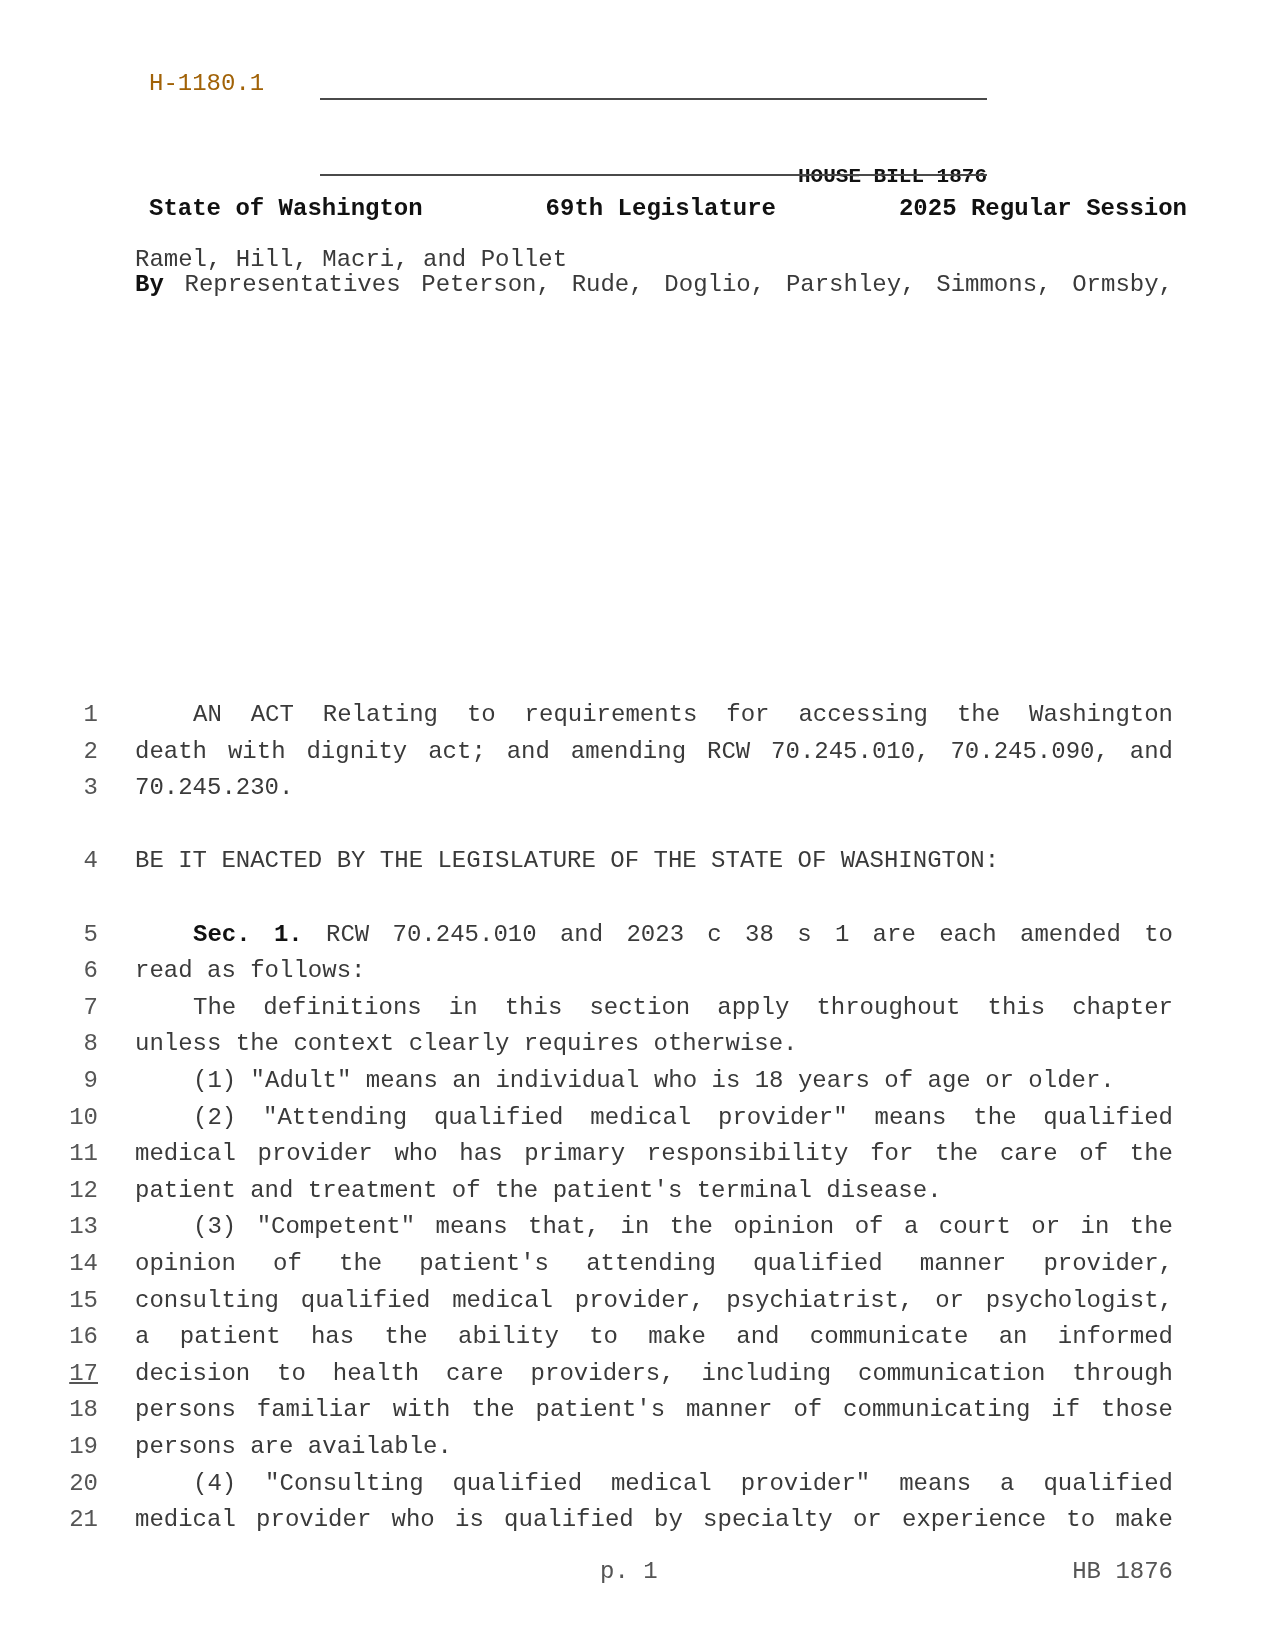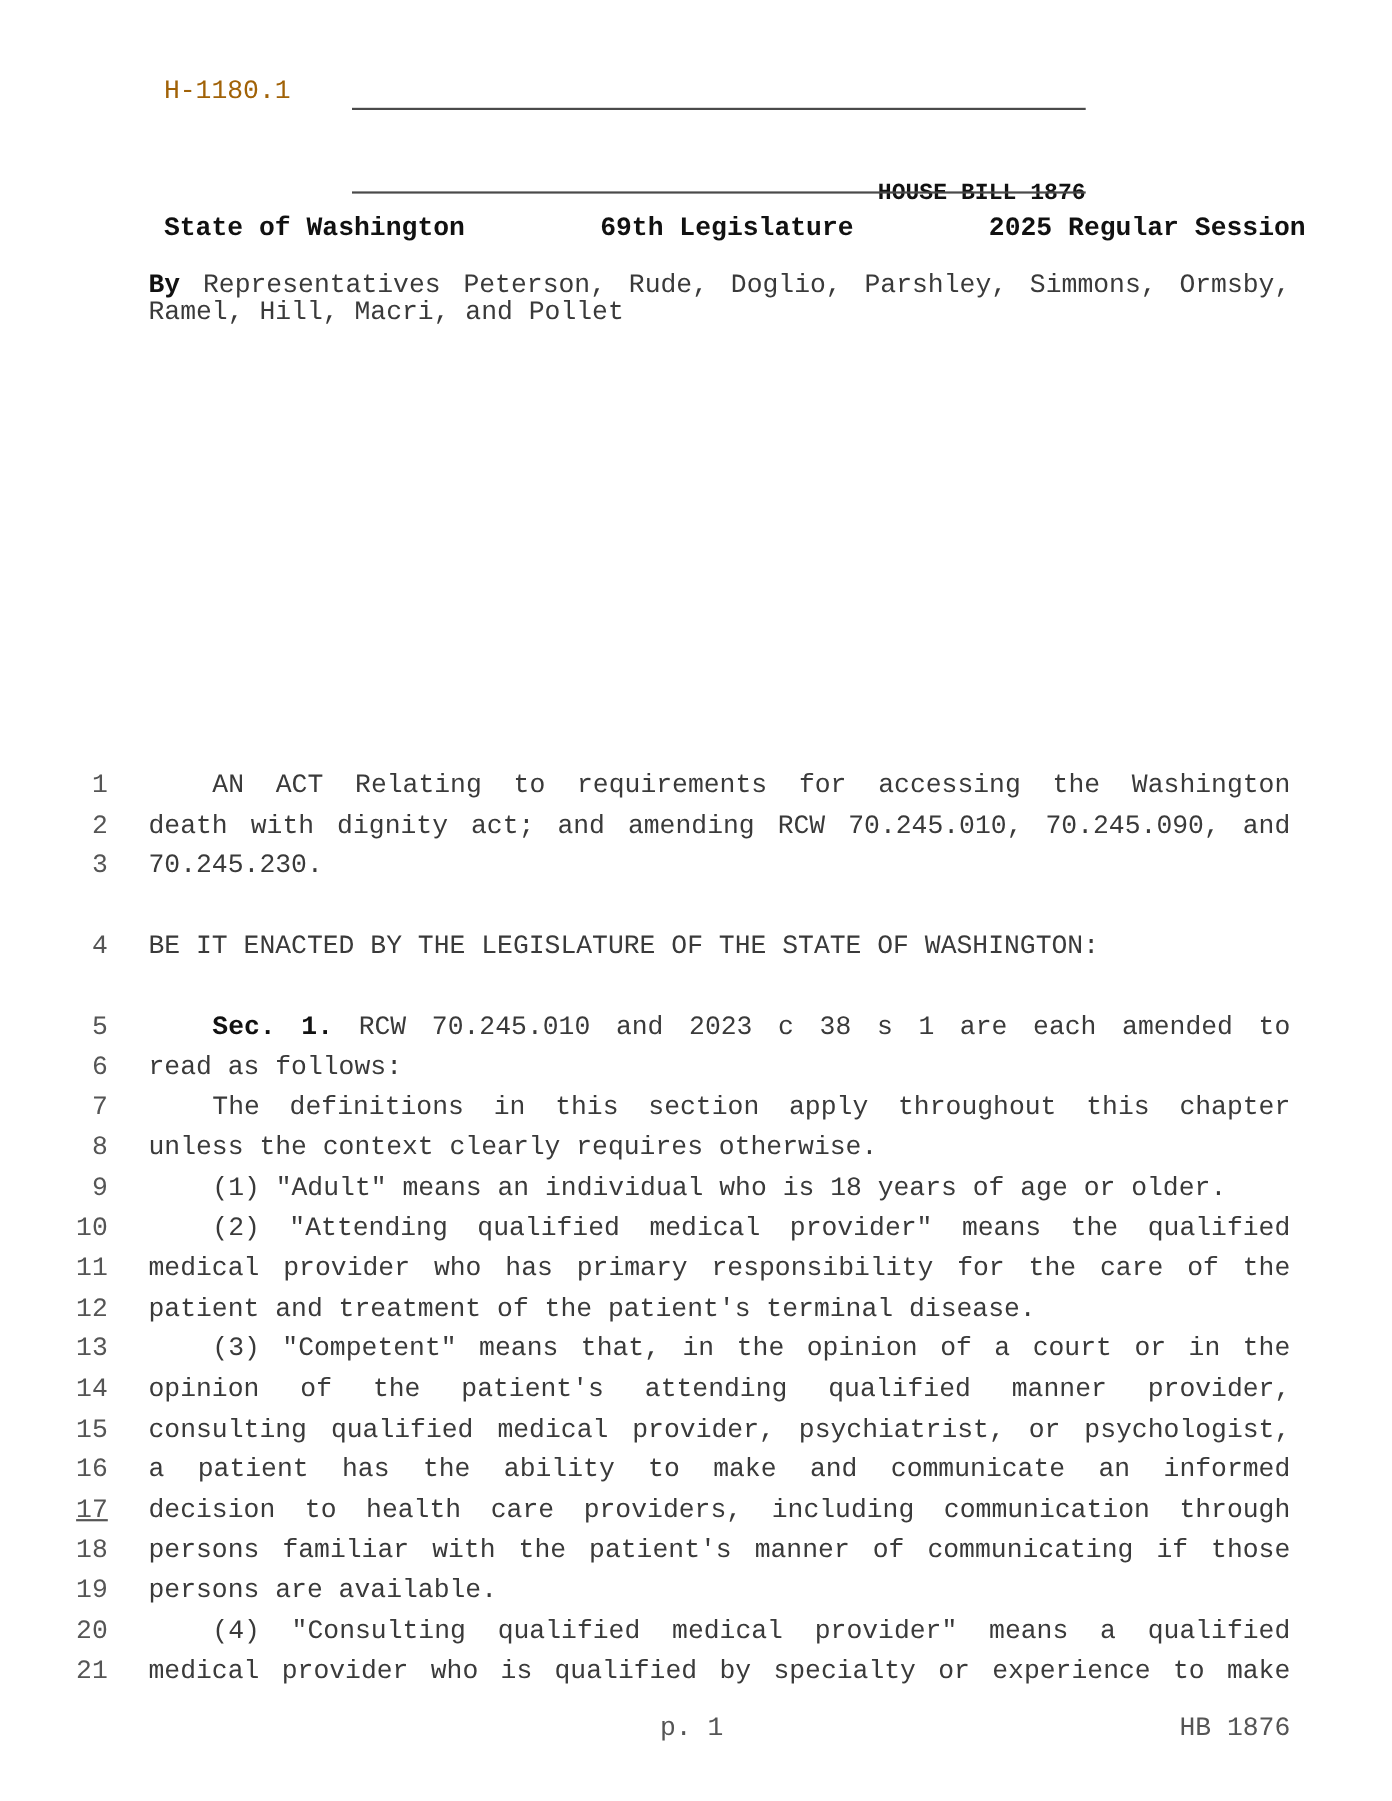--- a/index.html
+++ b/index.html
@@ -48,22 +48,22 @@
 <div class="abs bold" id="bill-title">HOUSE BILL 1876</div>
 <div class="rule" style="top:174px;"></div>
 
 <div class="abs bold" id="session-row">
   <span>State of Washington</span>
   <span>69th Legislature</span>
   <span>2025 Regular Session</span>
 </div>
 
 <div class="abs hdr" id="sponsors">
+  <span class="line last">Ramel, Hill, Macri, and Pollet</span>
   <span class="line"><b class="bold">By</b><span> Representatives Peterson, Rude, Doglio, Parshley, Simmons, Ormsby,</span></span>
-  <span class="line last">Ramel, Hill, Macri, and Pollet</span>
 </div>
 
 <div class="abs hdr" id="referral">
 </div>
 
 <div id="body-lines">
     <div class="ln" style="top: 700px;">1</div>
     <div class="tx" style="top: 700px;"><span class="indent"></span><span>AN ACT Relating to requirements for accessing the Washington</span></div>
     <div class="ln" style="top: 737px;">2</div>
     <div class="tx" style="top: 737px;"><span>death with dignity act; and amending RCW 70.245.010, 70.245.090, and</span></div>

